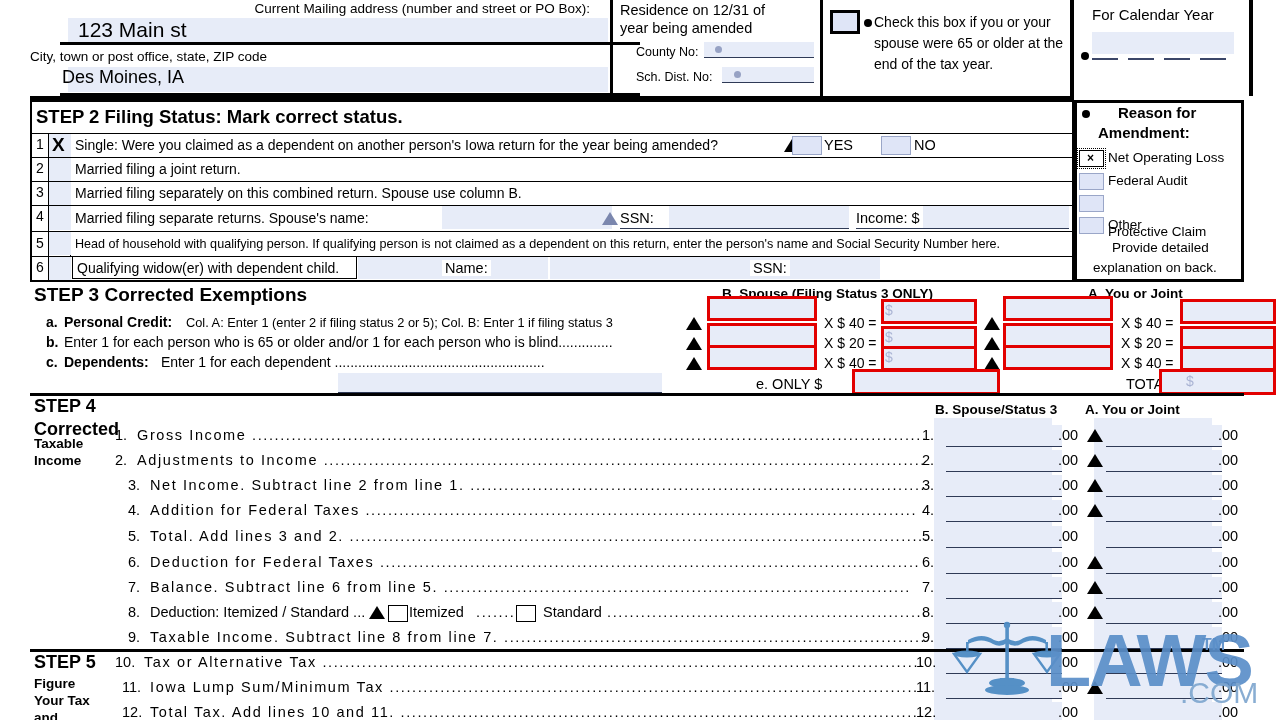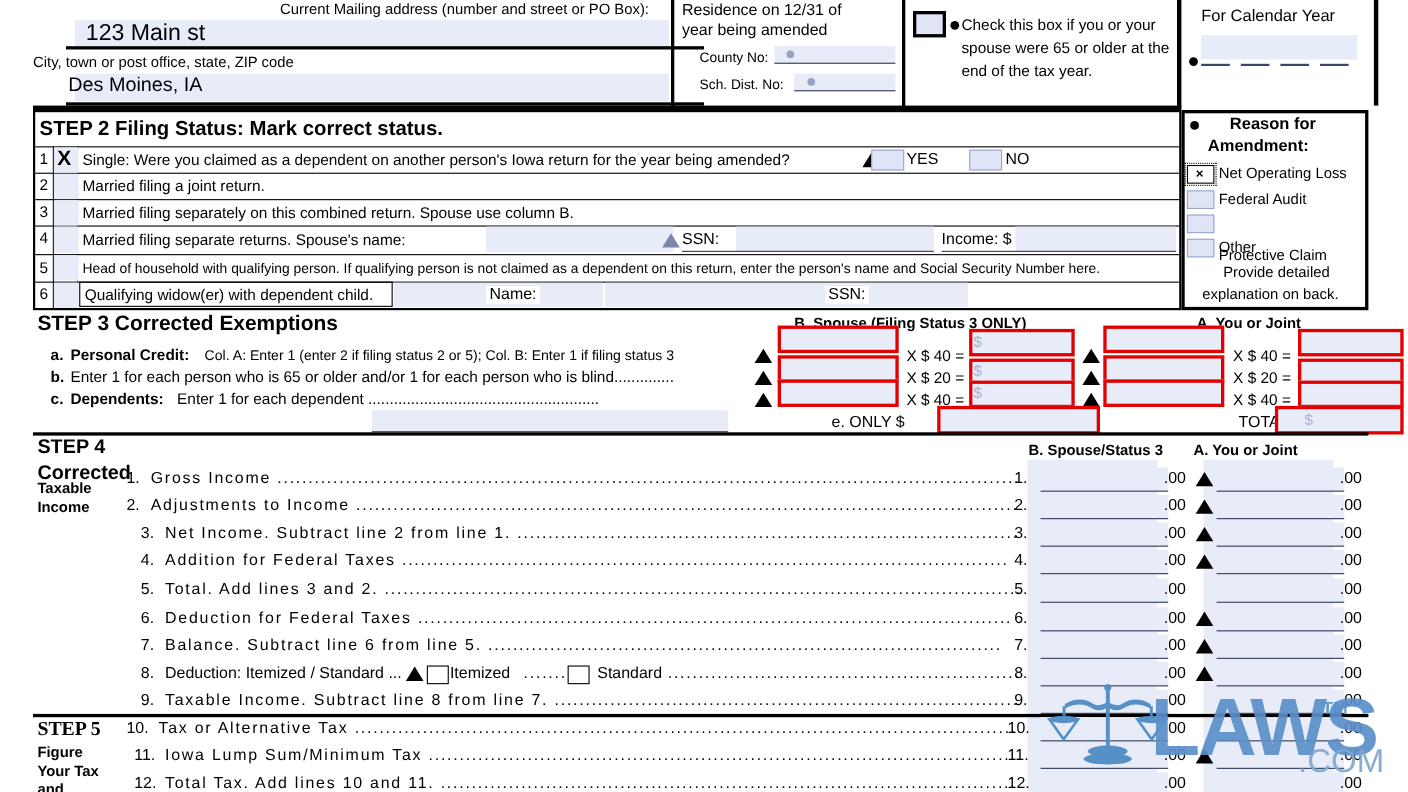--- a/index.html
+++ b/index.html
@@ -416,21 +416,21 @@
     </div>
     <div class="abs" style="left:812px;top:2px;font-size:14.5px;">9.</div>
     <div class="abs fld uline" style="left:836px;top:0px;width:116px;height:22px;"></div>
     <div class="abs" style="left:948px;top:2px;font-size:14.5px;">.00</div>
     <div class="abs fld uline" style="left:996px;top:0px;width:116px;height:22px;"></div>
     <div class="abs" style="left:1108px;top:2px;font-size:14.5px;">.00</div>
   </div>
 
   <div class="abs rule" style="left:30px;top:649px;width:1214px;height:2.5px;"></div>
 
-  <div class="abs bold" style="left:34px;top:652px;font-size:18px;font-family:Liberation Serif, serif;">STEP 5</div>
+  <div class="abs bold" style="left:34px;top:652px;font-size:18px;">STEP 5</div>
   <div class="abs bold" style="left:34px;top:676px;font-size:13.5px;">Figure</div>
   <div class="abs bold" style="left:34px;top:693px;font-size:13.5px;">Your Tax</div>
   <div class="abs bold" style="left:34px;top:710px;font-size:13.5px;">and</div>
 
   <div class="abs" style="left:110px;top:652px;width:1140px;height:25px;">
     <div class="abs" style="left:5px;top:2px;font-size:14.5px;">10.</div>
     <div class="abs dotlead" style="left:34px;top:2px;width:782px;font-size:14.5px;">
       <span>Tax or Alternative Tax</span><span> ....................................................................................................................</span>
     </div>
     <div class="abs" style="left:806px;top:2px;font-size:14.5px;">10.</div>

